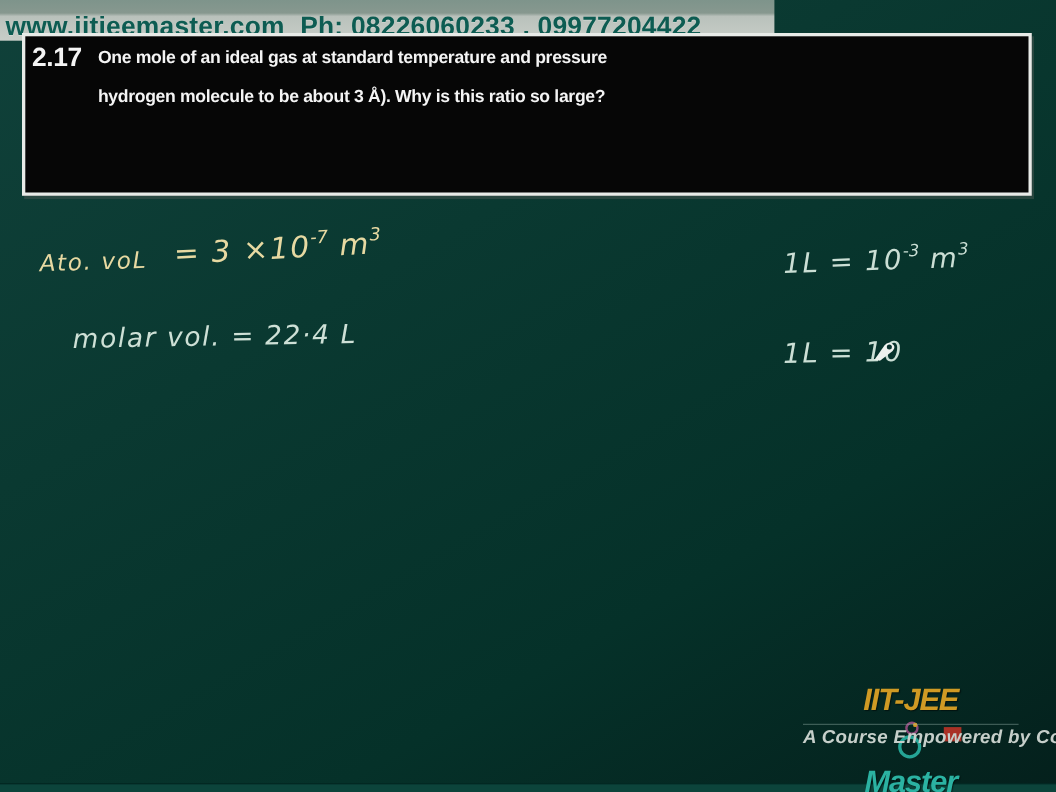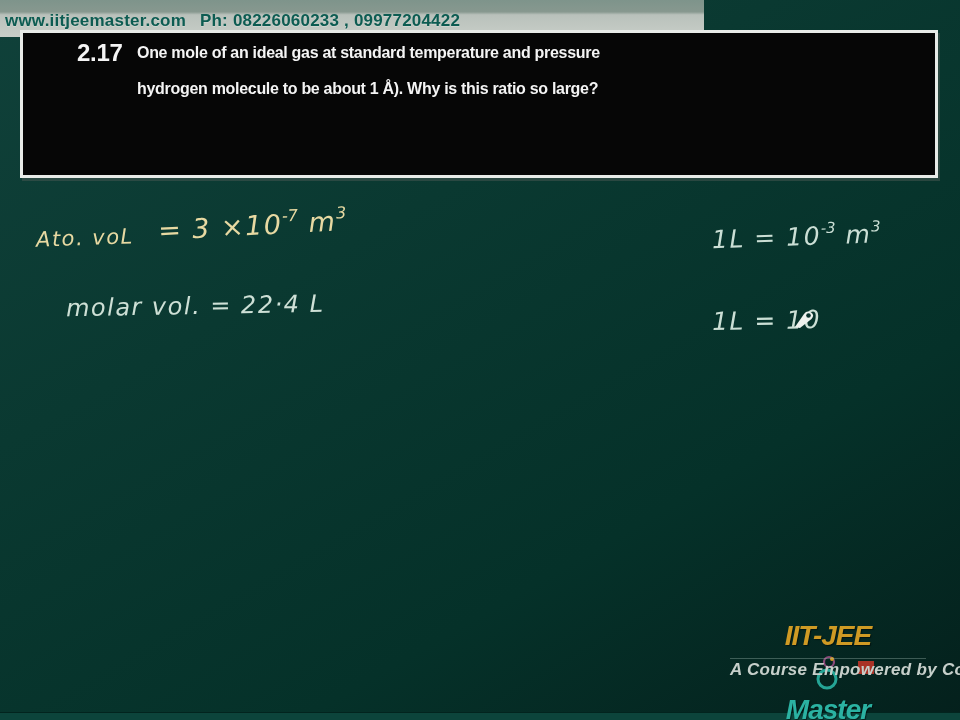--- a/index.html
+++ b/index.html
@@ -8,32 +8,32 @@
     background:linear-gradient(150deg,#10413a 0%,#0a3931 35%,#053129 70%,#04201c 100%);
     font-family:"Liberation Sans",sans-serif;
   }
   
   .header-banner{
     position:absolute;left:0;top:0;width:704px;height:37px;z-index:1;
     background:linear-gradient(to bottom,#7e948b 0%,#87988f 32%,#b9c1bb 40%,#c8cec8 100%);
   }
   .header-text{
     position:absolute;left:5px;top:11px;white-space:nowrap;
-    font-weight:bold;font-size:17px;letter-spacing:0.2px;color:#0d5c52;
+    font-weight:bold;font-size:24px;letter-spacing:0.2px;color:#0d5c52;
     text-shadow:0 1px 0 rgba(255,255,255,0.25);
   }
   .header-text .phone{margin-left:14px;}
   
   .problem-box{
     position:absolute;left:20px;top:30px;width:918px;height:148px;z-index:2;
     background:#060606;border:3px solid #e8ebe8;box-sizing:border-box;
     box-shadow:2px 3px 0 rgba(70,85,80,0.55);
     overflow:hidden;
   }
-  .qrow{display:flex;align-items:flex-start;padding:2px 6px 0 6px;margin-left:48px;}
+  .qrow{display:flex;align-items:flex-start;padding:2px 6px 0 6px;}
   .qnum{
     flex:0 0 60px;color:#f4f4f4;font-weight:bold;font-size:24px;line-height:36px;
     letter-spacing:-0.3px;
   }
   .qtext{flex:1;}
   .qline{
     color:#f4f4f4;font-weight:bold;font-size:16px;line-height:36px;
     letter-spacing:-0.3px;white-space:nowrap;
   }
   
@@ -85,21 +85,21 @@
     <div class="header-text">
       <span>www.iitjeemaster.com</span><span class="phone">Ph: 08226060233 , 09977204422</span>
     </div>
   </div>
 
   <div class="problem-box">
     <div class="qrow">
       <div class="qnum">2.17</div>
       <div class="qtext">
         <div class="qline">One mole of an ideal gas at standard temperature and pressure</div>
-        <div class="qline">hydrogen molecule to be about 1 Å). Why is this ratio so large?</div>
+        <div class="qline">hydrogen molecule to be about 3 Å). Why is this ratio so large?</div>
       </div>
     </div>
   </div>
 
   <div class="note" id="note-ato-label">Ato. voL</div>
   <div class="note" id="note-ato-value">
     <span>= 3 ×10</span><sup>-7</sup>
     <span>m</span><sup>3</sup>
   </div>
   <div class="note" id="note-molar">molar vol. = 22·4 L</div>

